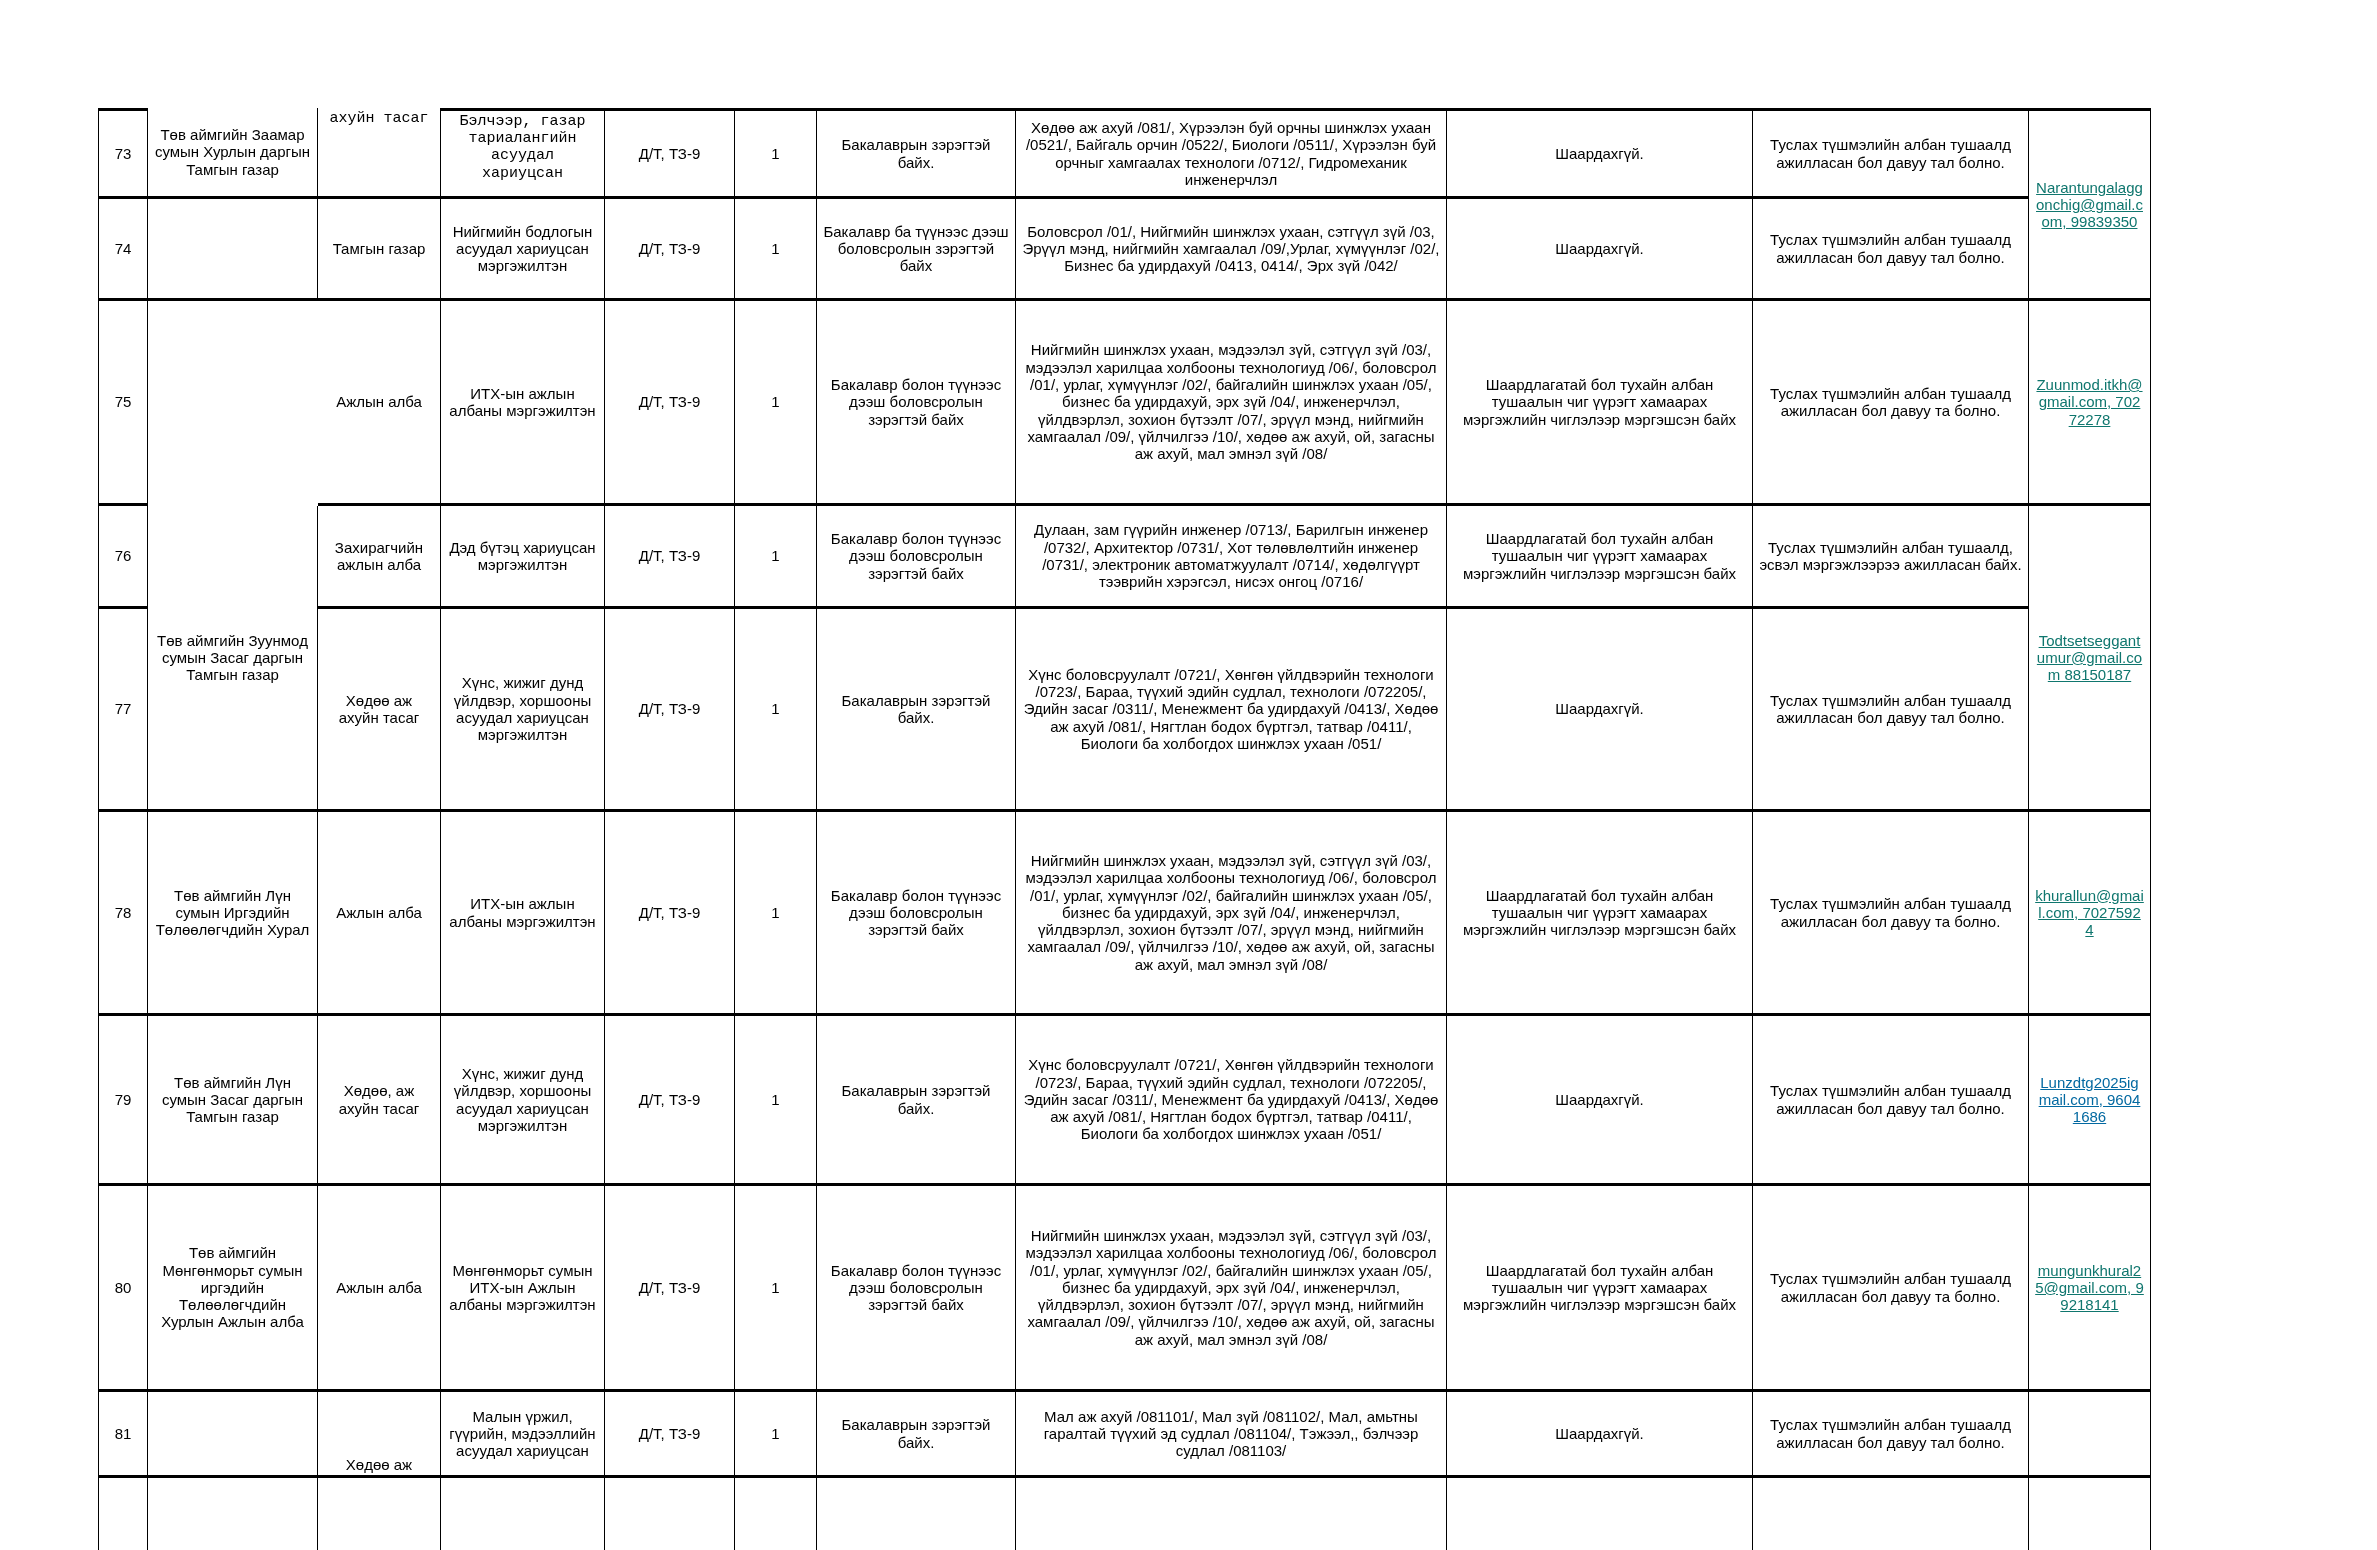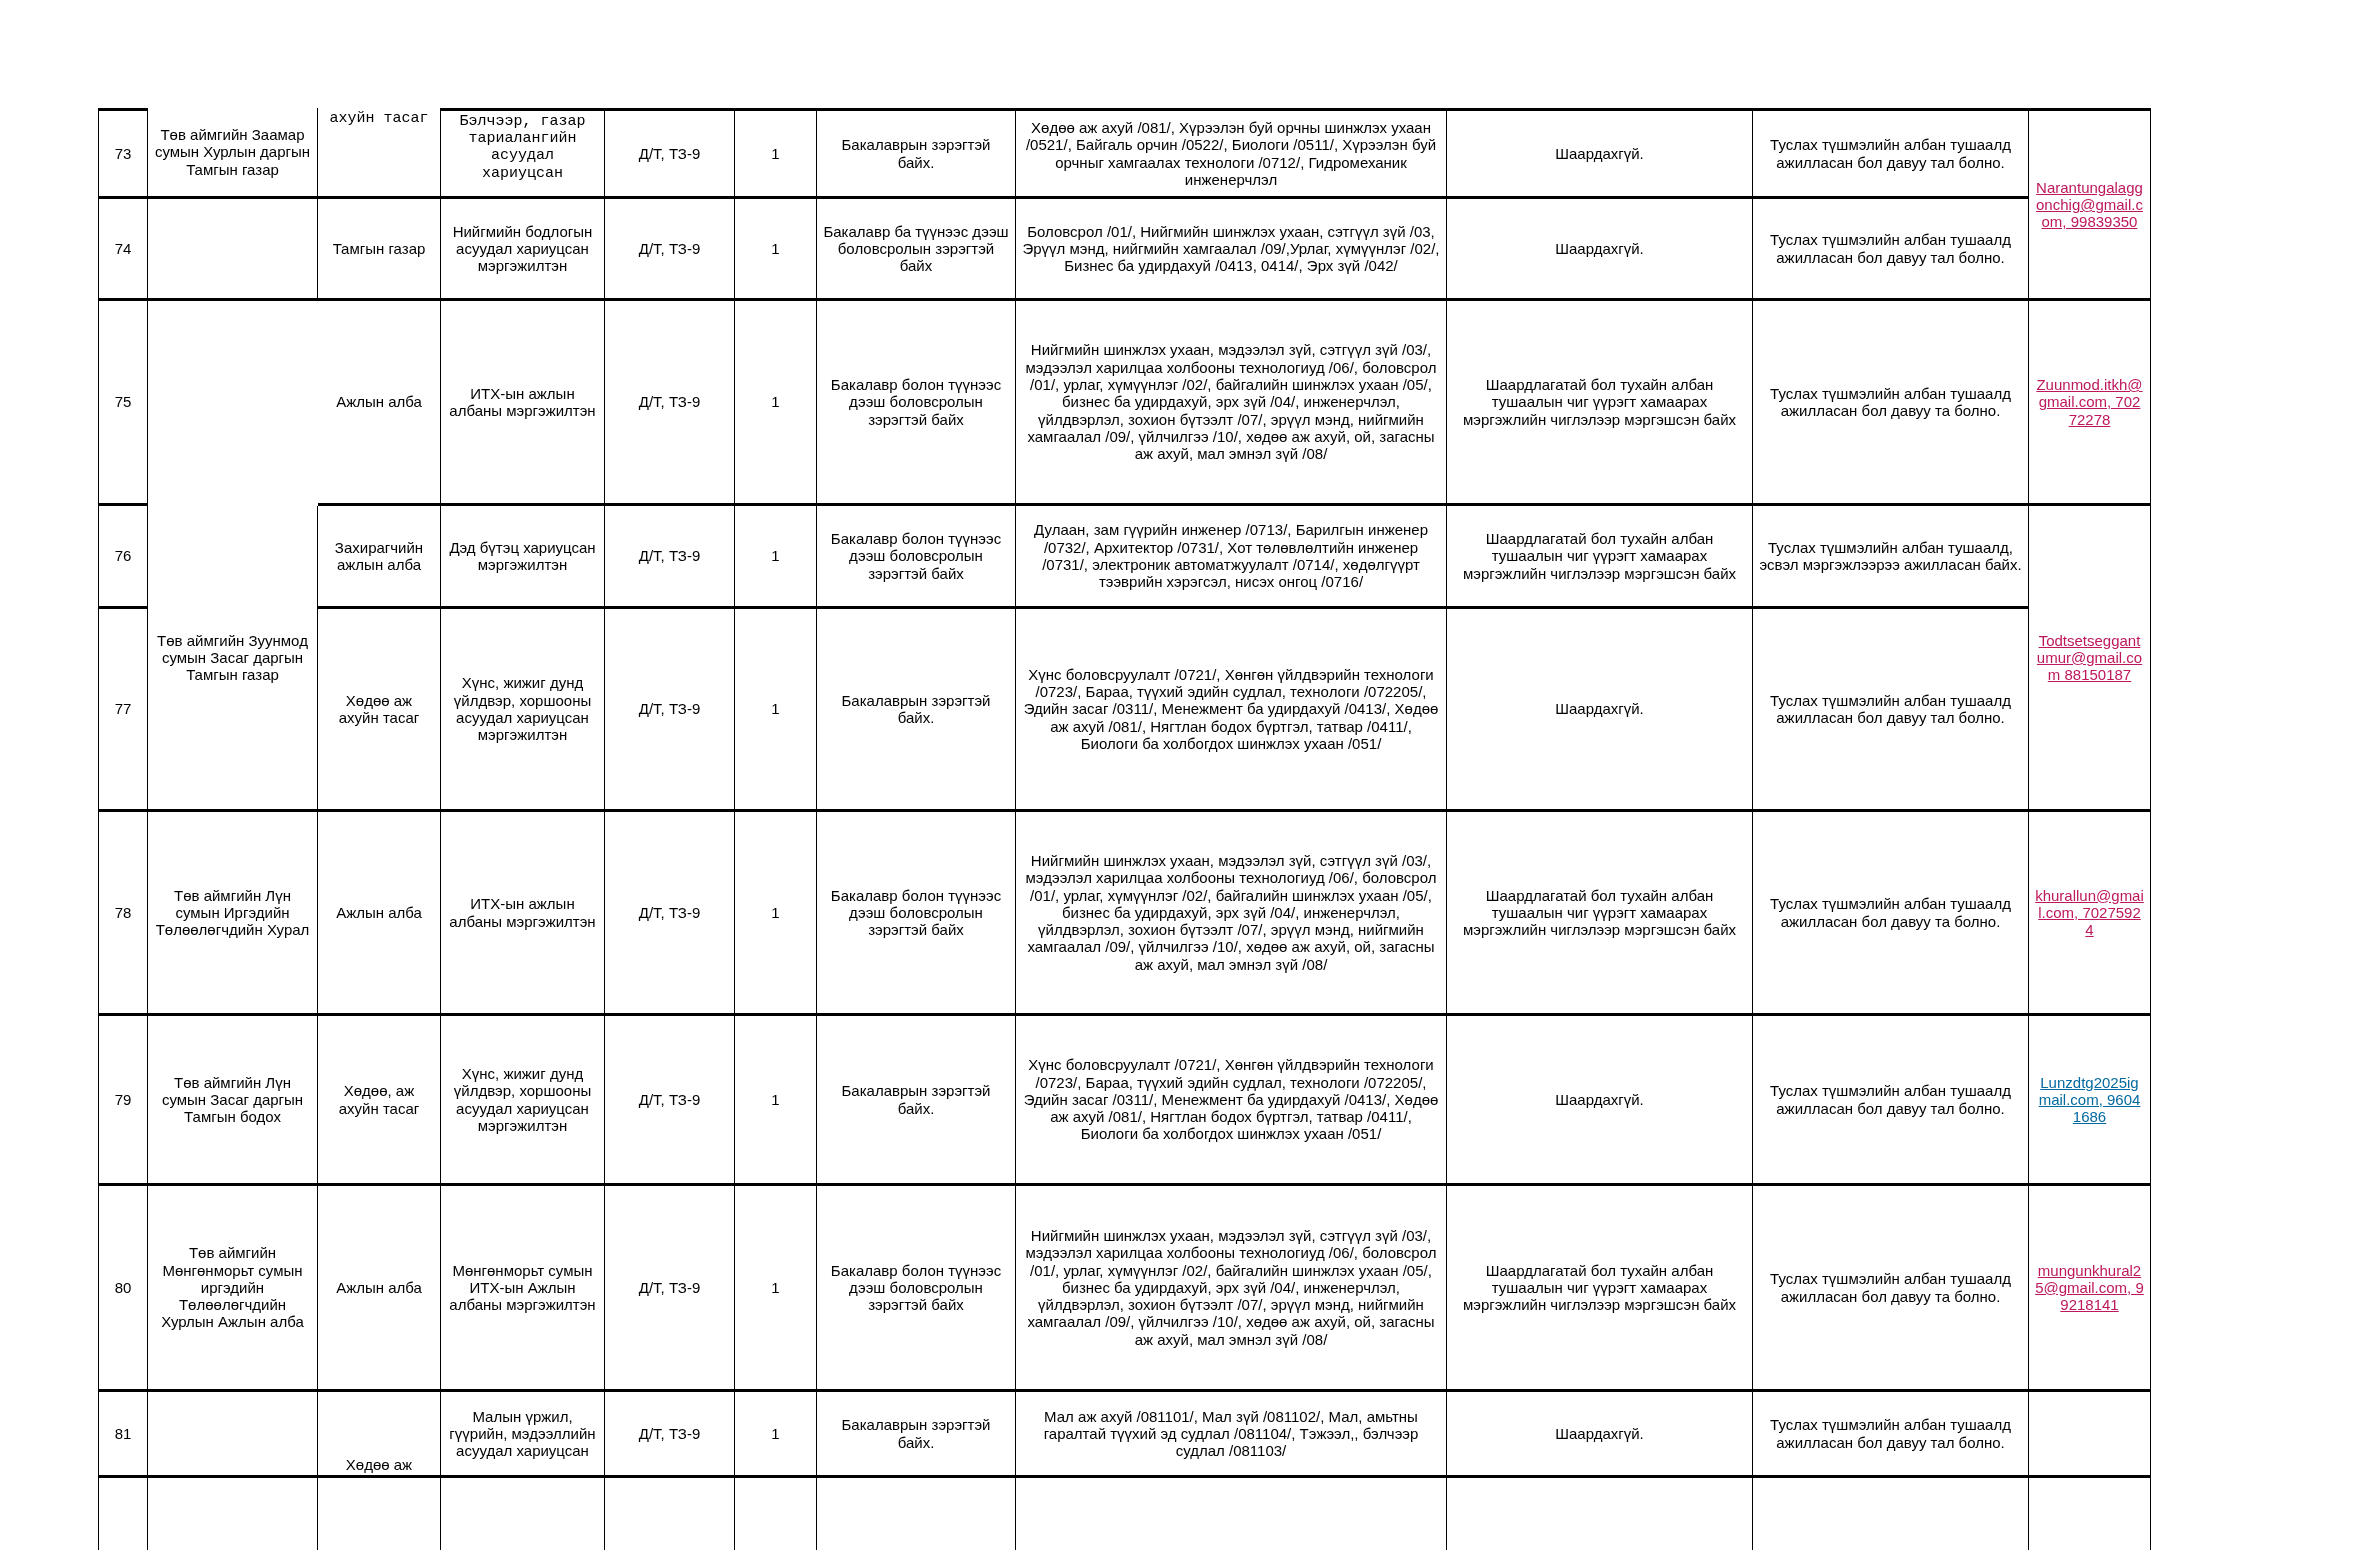--- a/index.html
+++ b/index.html
@@ -32,21 +32,21 @@
   .top{align-items:flex-start;font-family:Liberation Mono, monospace;}
   .bottom{align-items:flex-end;}
   .rs2{grid-row-end:span 2;}
   .c1{grid-column:1}.c2{grid-column:2}.c3{grid-column:3}.c4{grid-column:4}
   .c5{grid-column:5}.c6{grid-column:6}.c7{grid-column:7}.c8{grid-column:8}
   .c9{grid-column:9}.c10{grid-column:10}.c11{grid-column:11}
   .r1{grid-row-start:1}.r2{grid-row-start:2}.r3{grid-row-start:3}.r4{grid-row-start:4}
   .r5{grid-row-start:5}.r6{grid-row-start:6}.r7{grid-row-start:7}.r8{grid-row-start:8}
   .r9{grid-row-start:9}.r10{grid-row-start:10}
   .link{
-    color:#be185d;
+    color:#0f766e;
     text-decoration:underline;
     word-break:break-all;
     cursor:pointer;
   }
   .link.dark{color:#0369a1;text-align:center;}
 </style>
 </head>
 <body>
 
 <div class="page">
@@ -122,21 +122,21 @@
     <div class="cell c6 r6">1</div>
     <div class="cell c7 r6">Бакалавр болон түүнээс дээш боловсролын зэрэгтэй байх</div>
     <div class="cell c8 r6">Нийгмийн шинжлэх ухаан, мэдээлэл зүй, сэтгүүл зүй /03/, мэдээлэл харилцаа холбооны технологиуд /06/, боловсрол /01/, урлаг, хүмүүнлэг /02/, байгалийн шинжлэх ухаан /05/, бизнес ба удирдахуй, эрх зүй /04/, инженерчлэл, үйлдвэрлэл, зохион бүтээлт /07/, эрүүл мэнд, нийгмийн хамгаалал /09/, үйлчилгээ /10/, хөдөө аж ахуй, ой, загасны аж ахуй, мал эмнэл зүй /08/</div>
     <div class="cell c9 r6">Шаардлагатай бол тухайн албан тушаалын чиг үүрэгт хамаарах мэргэжлийн чиглэлээр мэргэшсэн байх</div>
     <div class="cell c10 r6">Туслах түшмэлийн албан тушаалд ажилласан бол давуу та болно.</div>
     <div class="cell c11 r6">
       <span class="link">khurallun@gmail.com, 70275924</span>
     </div>
 
     <div class="cell c1 r7">79</div>
-    <div class="cell c2 r7">Төв аймгийн Лүн сумын Засаг даргын Тамгын бодох</div>
+    <div class="cell c2 r7">Төв аймгийн Лүн сумын Засаг даргын Тамгын газар</div>
     <div class="cell c3 r7">Хөдөө, аж ахуйн тасаг</div>
     <div class="cell c4 r7">Хүнс, жижиг дунд үйлдвэр, хоршооны асуудал хариуцсан мэргэжилтэн</div>
     <div class="cell c5 r7">Д/Т, ТЗ-9</div>
     <div class="cell c6 r7">1</div>
     <div class="cell c7 r7">Бакалаврын зэрэгтэй байх.</div>
     <div class="cell c8 r7">Хүнс боловсруулалт /0721/, Хөнгөн үйлдвэрийн технологи /0723/, Бараа, түүхий эдийн судлал, технологи /072205/, Эдийн засаг /0311/, Менежмент ба удирдахуй /0413/, Хөдөө аж ахуй /081/, Нягтлан бодох бүртгэл, татвар /0411/, Биологи ба холбогдох шинжлэх ухаан /051/</div>
     <div class="cell c9 r7">Шаардахгүй.</div>
     <div class="cell c10 r7">Туслах түшмэлийн албан тушаалд ажилласан бол давуу тал болно.</div>
     <div class="cell c11 r7">
       <span class="link dark">Lunzdtg2025igmail.com, 96041686</span>

